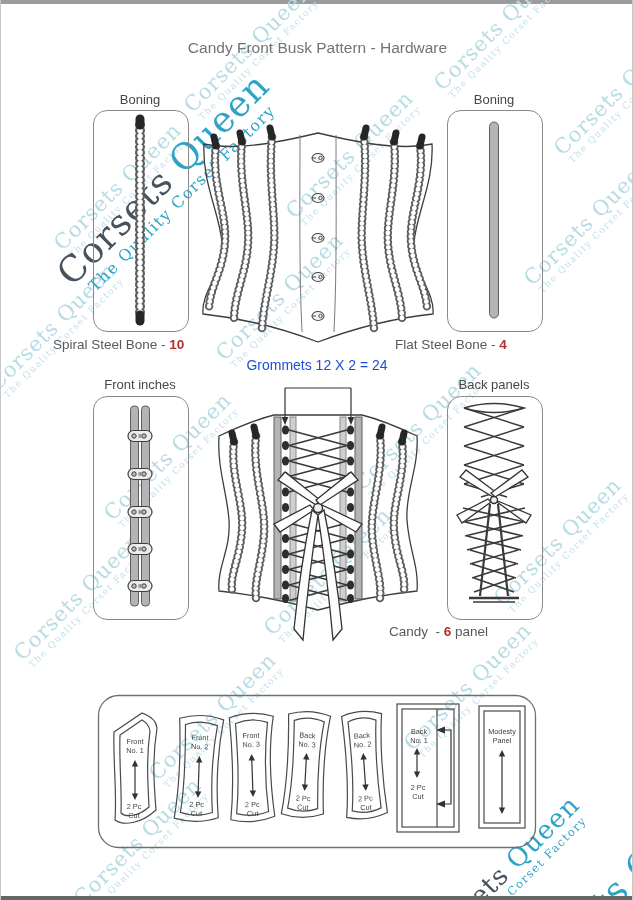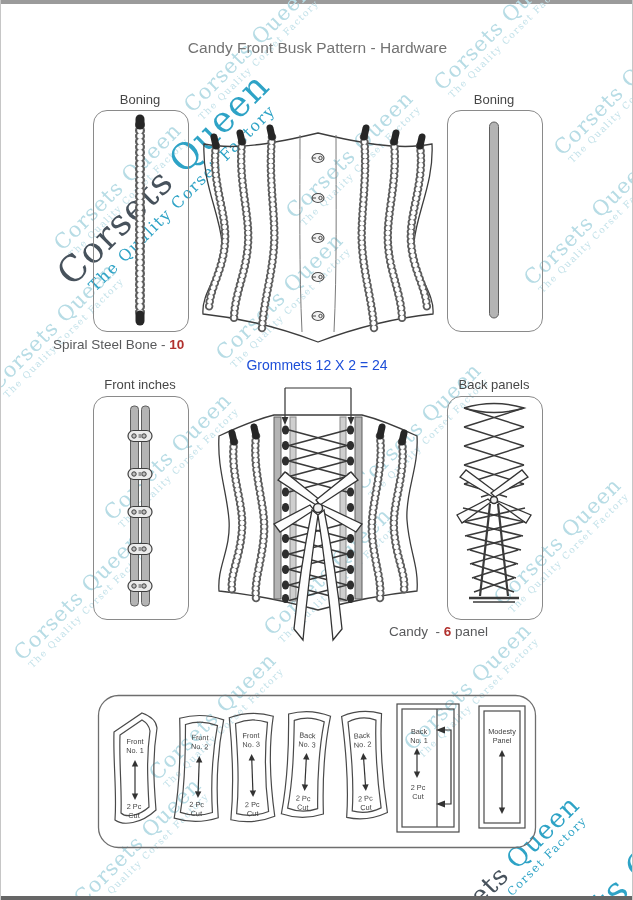--- a/index.html
+++ b/index.html
@@ -212,20 +212,21 @@
       <path class="chain-b" d="M198,22 C202,62 190,94 192,124 C194,154 205,172 206,198"></path>
         <path class="chain-w" d="M198,22 C202,62 190,94 192,124 C194,154 205,172 206,198"></path>
         <path class="cap" d="M198,22 L200,13"></path>
       <path class="chain-b" d="M168,17 C172,60 164,96 166,126 C168,156 176,180 178,208"></path>
         <path class="chain-w" d="M168,17 C172,60 164,96 166,126 C168,156 176,180 178,208"></path>
         <path class="cap" d="M168,17 L170,8"></path>
     </g>
   </svg>
 
   <div class="caption" style="left:52px;top:337px;width:200px;"><span>Spiral Steel Bone - </span><span class="red">10</span><span></span></div>
+  <div class="caption" style="left:394px;top:337px;width:200px;"><span>Flat Steel Bone - </span><span class="red">4</span><span></span></div>
   <div class="sub-heading" style="left:216px;top:357px;width:200px;">Grommets 12 X 2 = 24</div>
 
   <div class="panel-heading" style="left:86px;width:106px;top:377px;">Front inches</div>
   <div class="panel-heading" style="left:443px;width:100px;top:377px;">Back panels</div>
 
   <div class="panel-box" style="left:92px;top:396px;width:94px;height:222px;"></div>
   <svg class="ill" style="left:92px;top:396px;" width="94" height="222" viewBox="0 0 94 222">
     <rect class="bar" x="37.5" y="10" width="8" height="200" rx="3.5"></rect>
     <rect class="bar" x="48.5" y="10" width="8" height="200" rx="3.5"></rect>
     <g>

